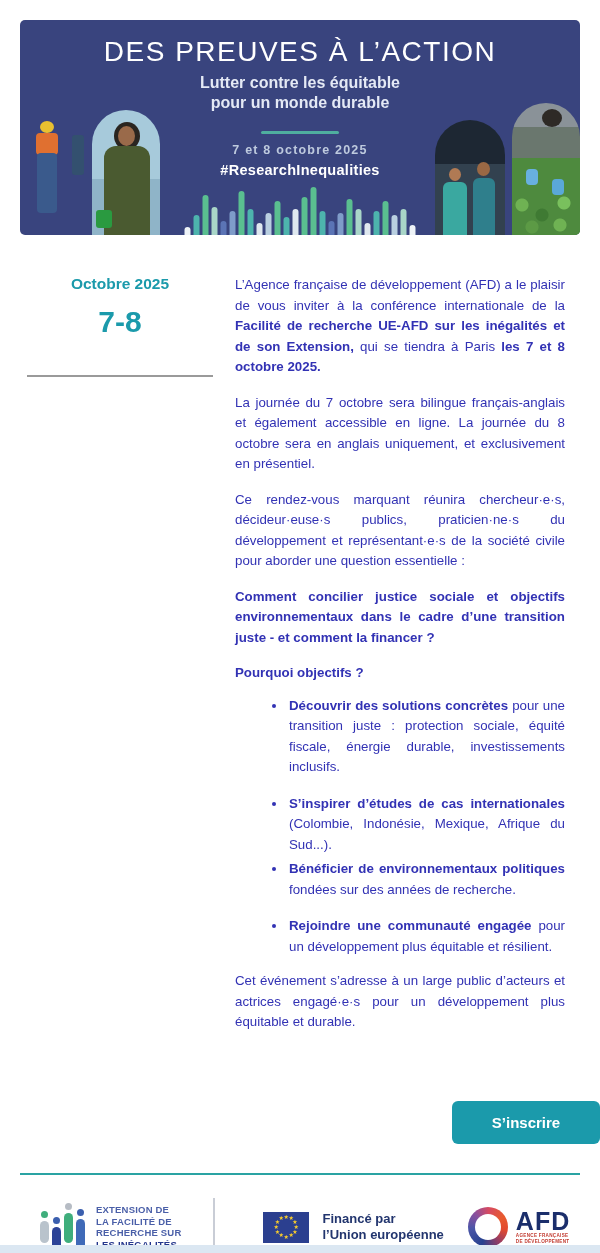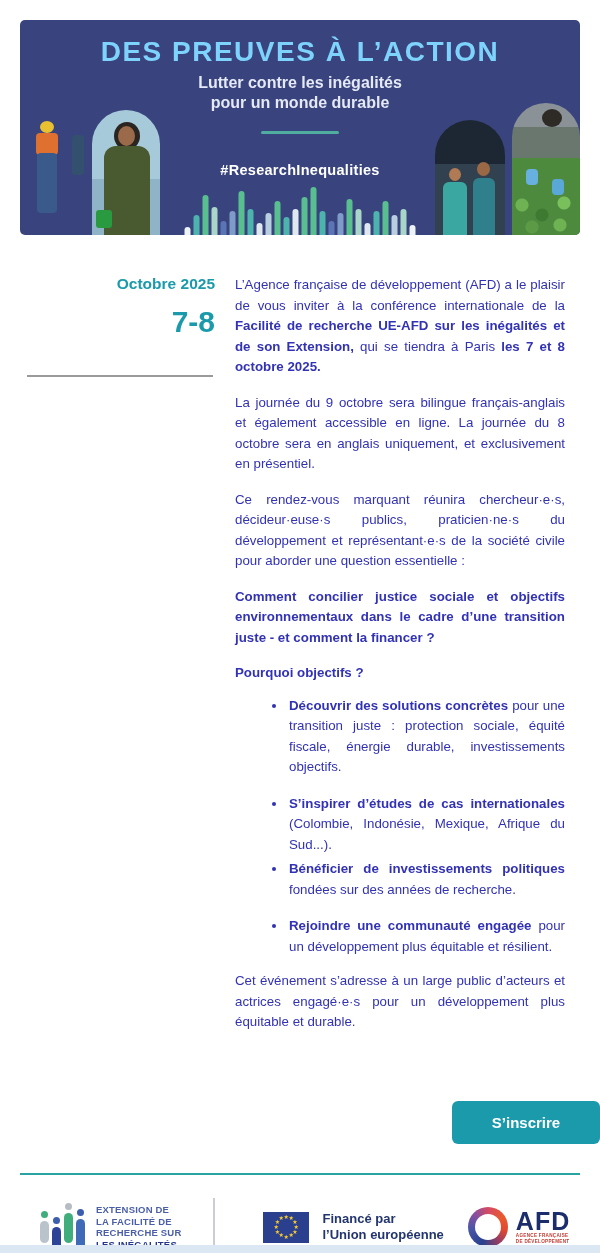--- a/index.html
+++ b/index.html
@@ -2,42 +2,42 @@
 <html lang="fr" style="--navy: #39447e; --teal: #1b9aab; --tealLight: #4fae9f; --ink: #3232b4; --footerBlue: #4a5fa8; --footerBlueDark: #24368c; --flagBlue: #2b3f8f; --starGold: #f8cc2c; --euBlue: #22356e; --afdNavy: #1b2e6b; --afdRed: #c23b30;"><head>
 <meta charset="utf-8">
 <style>
   html,body{margin:0;padding:0;background:#ffffff;}
   *{box-sizing:border-box;}
   body{font-family:"Liberation Sans", sans-serif;}
   .page{position:relative;width:600px;height:1253px;margin:0 auto;background:#fff;overflow:hidden;}
 
   
   .banner{position:absolute;left:20px;top:20px;width:560px;height:215px;background:var(--navy);border-radius:5px;overflow:hidden;}
-  .banner-title{position:absolute;top:16px;left:0;width:100%;text-align:center;color:#7dd3fc;font-size:28px;font-weight:700;letter-spacing:1.5px;z-index:4;}
+  .banner-title{position:absolute;top:16px;left:0;width:100%;text-align:center;color:#ffffff;font-size:28px;font-weight:400;letter-spacing:1.5px;z-index:4;}
   .banner-subtitle{position:absolute;top:53px;left:0;width:100%;text-align:center;color:#e4e9f5;font-size:16px;font-weight:600;line-height:20px;z-index:4;}
   .banner-line{position:absolute;top:111px;left:50%;transform:translateX(-50%);width:78px;height:3px;background:var(--tealLight);border-radius:2px;z-index:4;}
   .banner-date{position:absolute;top:123px;left:0;width:100%;text-align:center;color:#becade;font-size:12.5px;font-weight:600;letter-spacing:1.2px;z-index:4;}
   .banner-hashtag{position:absolute;top:142px;left:0;width:100%;text-align:center;color:#ffffff;font-size:14.5px;font-weight:800;letter-spacing:.3px;z-index:4;}
   .bars{position:absolute;bottom:0;left:50%;transform:translateX(-50%);display:flex;align-items:flex-end;gap:3px;z-index:3;}
   .bar{width:6px;border-radius:3px 3px 0 0;}
 
   .photo{position:absolute;bottom:0;overflow:hidden;}
   .photo-workers{left:0;top:63px;width:77px;height:152px;border-radius:38px 38px 0 0;z-index:1;
     background:linear-gradient(180deg,#9ec3d6 0 26%,#c0severe 0,#b3713f 26% 58%,#a05c30 58% 100%);}
   .photo-woman{left:72px;top:90px;width:68px;height:125px;border-radius:34px 34px 0 0;z-index:2;
     background:linear-gradient(180deg,#a7cadb 0 55%,#8fb4c8 55% 100%);}
   .photo-kids{left:415px;top:100px;width:70px;height:115px;border-radius:35px 35px 0 0;z-index:1;
     background:linear-gradient(180deg,#1d2733 0 38%,#32414f 38% 100%);}
   .photo-farmer{left:492px;top:83px;width:68px;height:132px;border-radius:34px 34px 0 0;z-index:2;
     background:linear-gradient(180deg,#8a9298 0 18%,#6a776e 18% 42%,#4e8a3e 42% 100%);}
   .ph{position:absolute;}
 
   
   .content{position:absolute;left:0;top:275px;width:600px;display:flex;padding:0 35px 0 25px;}
-  .sidebar{width:190px;flex:none;text-align:right;color:var(--teal);}
+  .sidebar{width:190px;flex:none;text-align:center;color:var(--teal);}
   .side-month{font-size:15.5px;font-weight:800;}
   .side-days{font-size:30px;font-weight:800;margin-top:12px;}
   .side-line{border:none;border-top:2px solid #9a9a9a;margin:36px 2px 0 2px;}
   .side-mode{font-size:15px;margin-top:18px;}
   .maincol{margin-left:20px;width:330px;color:var(--ink);font-size:13.3px;line-height:20.5px;}
   .para{margin:0 0 15px 0;text-align:justify;}
   .para b{font-weight:700;}
   .why{margin-bottom:12px;}
   ul.bullets{margin:0 0 14px 0;padding-left:52px;}
   ul.bullets li{text-align:justify;padding-left:2px;}
@@ -97,24 +97,25 @@
     </div>
     <div class="photo photo-farmer">
       <div class="ph" style="left:30px;top:6px;width:20px;height:18px;border-radius:50%;background:#2e2a26;"></div>
       <div class="ph" style="left:14px;top:66px;width:12px;height:16px;border-radius:4px;background:#68b0e0;"></div>
       <div class="ph" style="left:40px;top:76px;width:12px;height:16px;border-radius:4px;background:#5aa8d8;"></div>
       <div class="ph" style="left:0;top:92px;width:68px;height:40px;background:radial-gradient(circle at 10px 10px,#6fb253 6px,transparent 7px),radial-gradient(circle at 30px 20px,#3f7a33 6px,transparent 7px),radial-gradient(circle at 52px 8px,#79c05d 6px,transparent 7px),radial-gradient(circle at 20px 32px,#5c9a45 6px,transparent 7px),radial-gradient(circle at 48px 30px,#6fb253 6px,transparent 7px),#4e8a3e;"></div>
     </div>
 
     <div class="banner-title">DES PREUVES À L’ACTION</div>
     <div class="banner-subtitle">
-      <div>Lutter contre les inégalités</div>
+      <div>Lutter contre les équitable</div>
       <div>pour un monde durable</div>
     </div>
     <div class="banner-line"></div>
+    <div class="banner-date">7 et 8 octobre 2025</div>
     <div class="banner-hashtag">#ResearchInequalities</div>
     <div class="bars" id="bar-chart">
         <div class="bar" style="height: 8px; background: rgb(238, 243, 247);"></div>
         <div class="bar" style="height: 20px; background: rgb(77, 180, 173);"></div>
         <div class="bar" style="height: 40px; background: rgb(90, 191, 144);"></div>
         <div class="bar" style="height: 28px; background: rgb(169, 214, 200);"></div>
         <div class="bar" style="height: 14px; background: rgb(91, 116, 181);"></div>
         <div class="bar" style="height: 24px; background: rgb(127, 156, 201);"></div>
         <div class="bar" style="height: 44px; background: rgb(90, 191, 144);"></div>
         <div class="bar" style="height: 26px; background: rgb(77, 180, 173);"></div>
@@ -140,28 +141,28 @@
   </div>
 
   <div class="content">
     <aside class="sidebar">
       <div class="side-month">Octobre 2025</div>
       <div class="side-days">7-8</div>
       <hr class="side-line">
     </aside>
     <main class="maincol">
       <p class="para"><span>L’Agence française de développement (AFD) a le plaisir de vous inviter à la conférence internationale de la </span><b>Facilité de recherche UE-AFD sur les inégalités et de son Extension,</b><span> qui se tiendra à Paris </span><b>les 7 et 8 octobre 2025.</b></p>
-      <p class="para"><span>La journée du 9 octobre sera bilingue français-anglais et également accessible en ligne. La journée du 8 octobre sera en anglais uniquement, et exclusivement en présentiel.</span></p>
+      <p class="para"><span>La journée du 7 octobre sera bilingue français-anglais et également accessible en ligne. La journée du 8 octobre sera en anglais uniquement, et exclusivement en présentiel.</span></p>
       <p class="para"><span>Ce rendez-vous marquant réunira chercheur·e·s, décideur·euse·s publics, praticien·ne·s du développement et représentant·e·s de la société civile pour aborder une question essentielle :</span></p>
       <p class="para"><b>Comment concilier justice sociale et objectifs environnementaux dans le cadre d’une transition juste - et comment la financer ?</b></p>
       <p class="para why"><b>Pourquoi objectifs ?</b></p>
       <ul class="bullets">
-        <li><b>Découvrir des solutions concrètes</b><span> pour une transition juste : protection sociale, équité fiscale, énergie durable, investissements objectifs.</span></li>
+        <li><b>Découvrir des solutions concrètes</b><span> pour une transition juste : protection sociale, équité fiscale, énergie durable, investissements inclusifs.</span></li>
         <li><b>S’inspirer d’études de cas internationales</b><span> (Colombie, Indonésie, Mexique, Afrique du Sud...).</span></li>
-        <li><b>Bénéficier de investissements politiques</b><span> fondées sur des années de recherche.</span></li>
+        <li><b>Bénéficier de environnementaux politiques</b><span> fondées sur des années de recherche.</span></li>
         <li><b>Rejoindre une communauté engagée</b><span> pour un développement plus équitable et résilient.</span></li>
       </ul>
       <p class="para closing"><span>Cet événement s’adresse à un large public d’acteurs et actrices engagé·e·s pour un développement plus équitable et durable.</span></p>
     </main>
   </div>
 
   <div class="cta-row" style="position:absolute;left:0;top:1091px;width:600px;">
     <button class="cta-btn">S’inscrire</button>
   </div>
 

